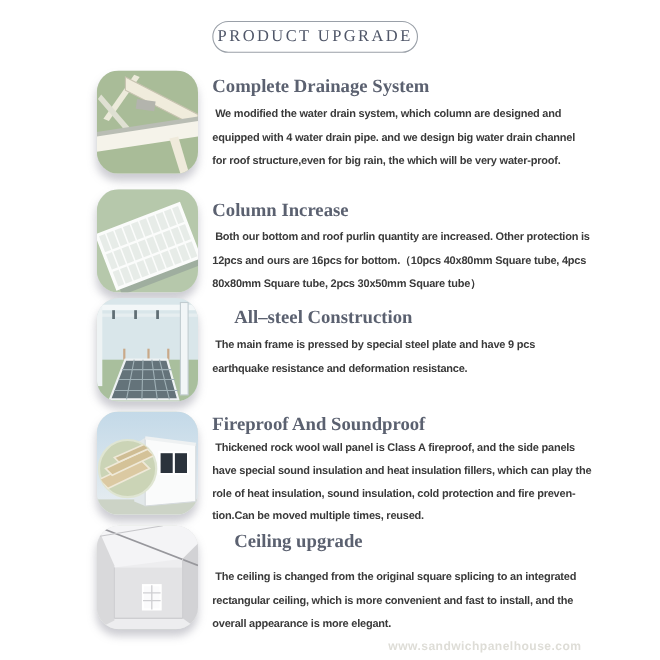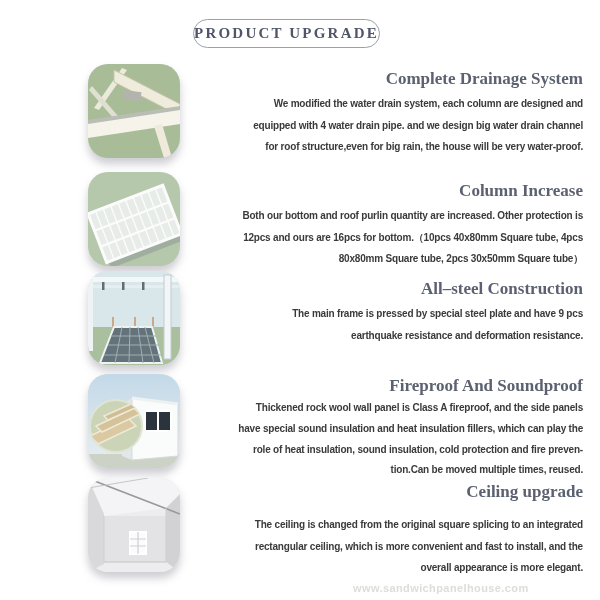--- a/index.html
+++ b/index.html
@@ -6,25 +6,25 @@
   body{width:600px;height:600px;background:#ffffff;font-family:"Liberation Sans",sans-serif;}
   #page{position:relative;width:600px;height:600px;background:#fff;overflow:hidden;}
 
   .title-pill{
     position:absolute;left:193px;top:19px;width:187px;height:29px;
     border:1px solid #9aa0a8;border-radius:15px;
     display:flex;align-items:center;justify-content:center;box-sizing:border-box;
     background:#fff;
   }
   .title-pill span{
-    font-family:"Liberation Serif",serif;font-weight:bold;font-size:15px;
+    font-family:"Liberation Serif",serif;font-weight:normal;font-size:15px;
     letter-spacing:2.2px;color:#4f5668;
   }
 
-  .section{position:absolute;left:0;width:528px;height:104px;text-align:right;}
+  .section{position:absolute;left:0;width:528px;height:104px;}
   .thumb{
     position:absolute;left:88px;top:0;width:92px;height:94px;
     border-radius:20px;overflow:hidden;
     box-shadow:0 6px 8px rgba(110,110,125,.35);
     background:#dfe5dc;
   }
   .thumb svg{display:block;width:92px;height:94px;}
   .content{position:absolute;left:193px;top:0;width:390px;}
   .content h2{
     font-family:"Liberation Serif",serif;font-weight:bold;font-size:17px;
@@ -61,23 +61,23 @@
         <polygon points="4,22 30,52 26,55 1,26" fill="#dfe0d2"></polygon>
         <polygon points="26,6 92,40 92,52 26,18" fill="#f0ecdc" stroke="#c7c3b0" stroke-width="1"></polygon>
         <rect x="36" y="27" width="17" height="9" fill="#b3b4ad" transform="rotate(8 44 31)"></rect>
         <polygon points="0,56 92,42 92,47 0,61" fill="#b9bdb4"></polygon>
         <polygon points="0,60 92,46 92,60 0,74" fill="#f5f3ea"></polygon>
         <polygon points="66,62 74,60 84,94 76,94" fill="#efeadb"></polygon>
       </svg>
     </div>
     <div class="content" style="top:5px">
       <h2>Complete Drainage System</h2>
-      <div class="bl"> We modified the water drain system, each column are designed and</div>
+      <div class="bl"> We modified the water drain system, which column are designed and</div>
       <div class="bl">equipped with 4 water drain pipe. and we design big water drain channel</div>
-      <div class="bl">for roof structure,even for big rain, the house will be very water-proof.</div>
+      <div class="bl">for roof structure,even for big rain, the which will be very water-proof.</div>
     </div>
   </div>
 
   <div class="section s2" style="top:172px">
     <div class="thumb">
       <svg viewBox="0 0 92 94">
         <rect width="92" height="94" fill="#b6c8ab"></rect>
         <g transform="rotate(-21 46 50)">
           <rect x="8" y="78" width="78" height="7" fill="#9fae9f"></rect>
           <rect x="6" y="26" width="80" height="52" fill="#e7ece8" stroke="#fbfcfb" stroke-width="3"></rect>

